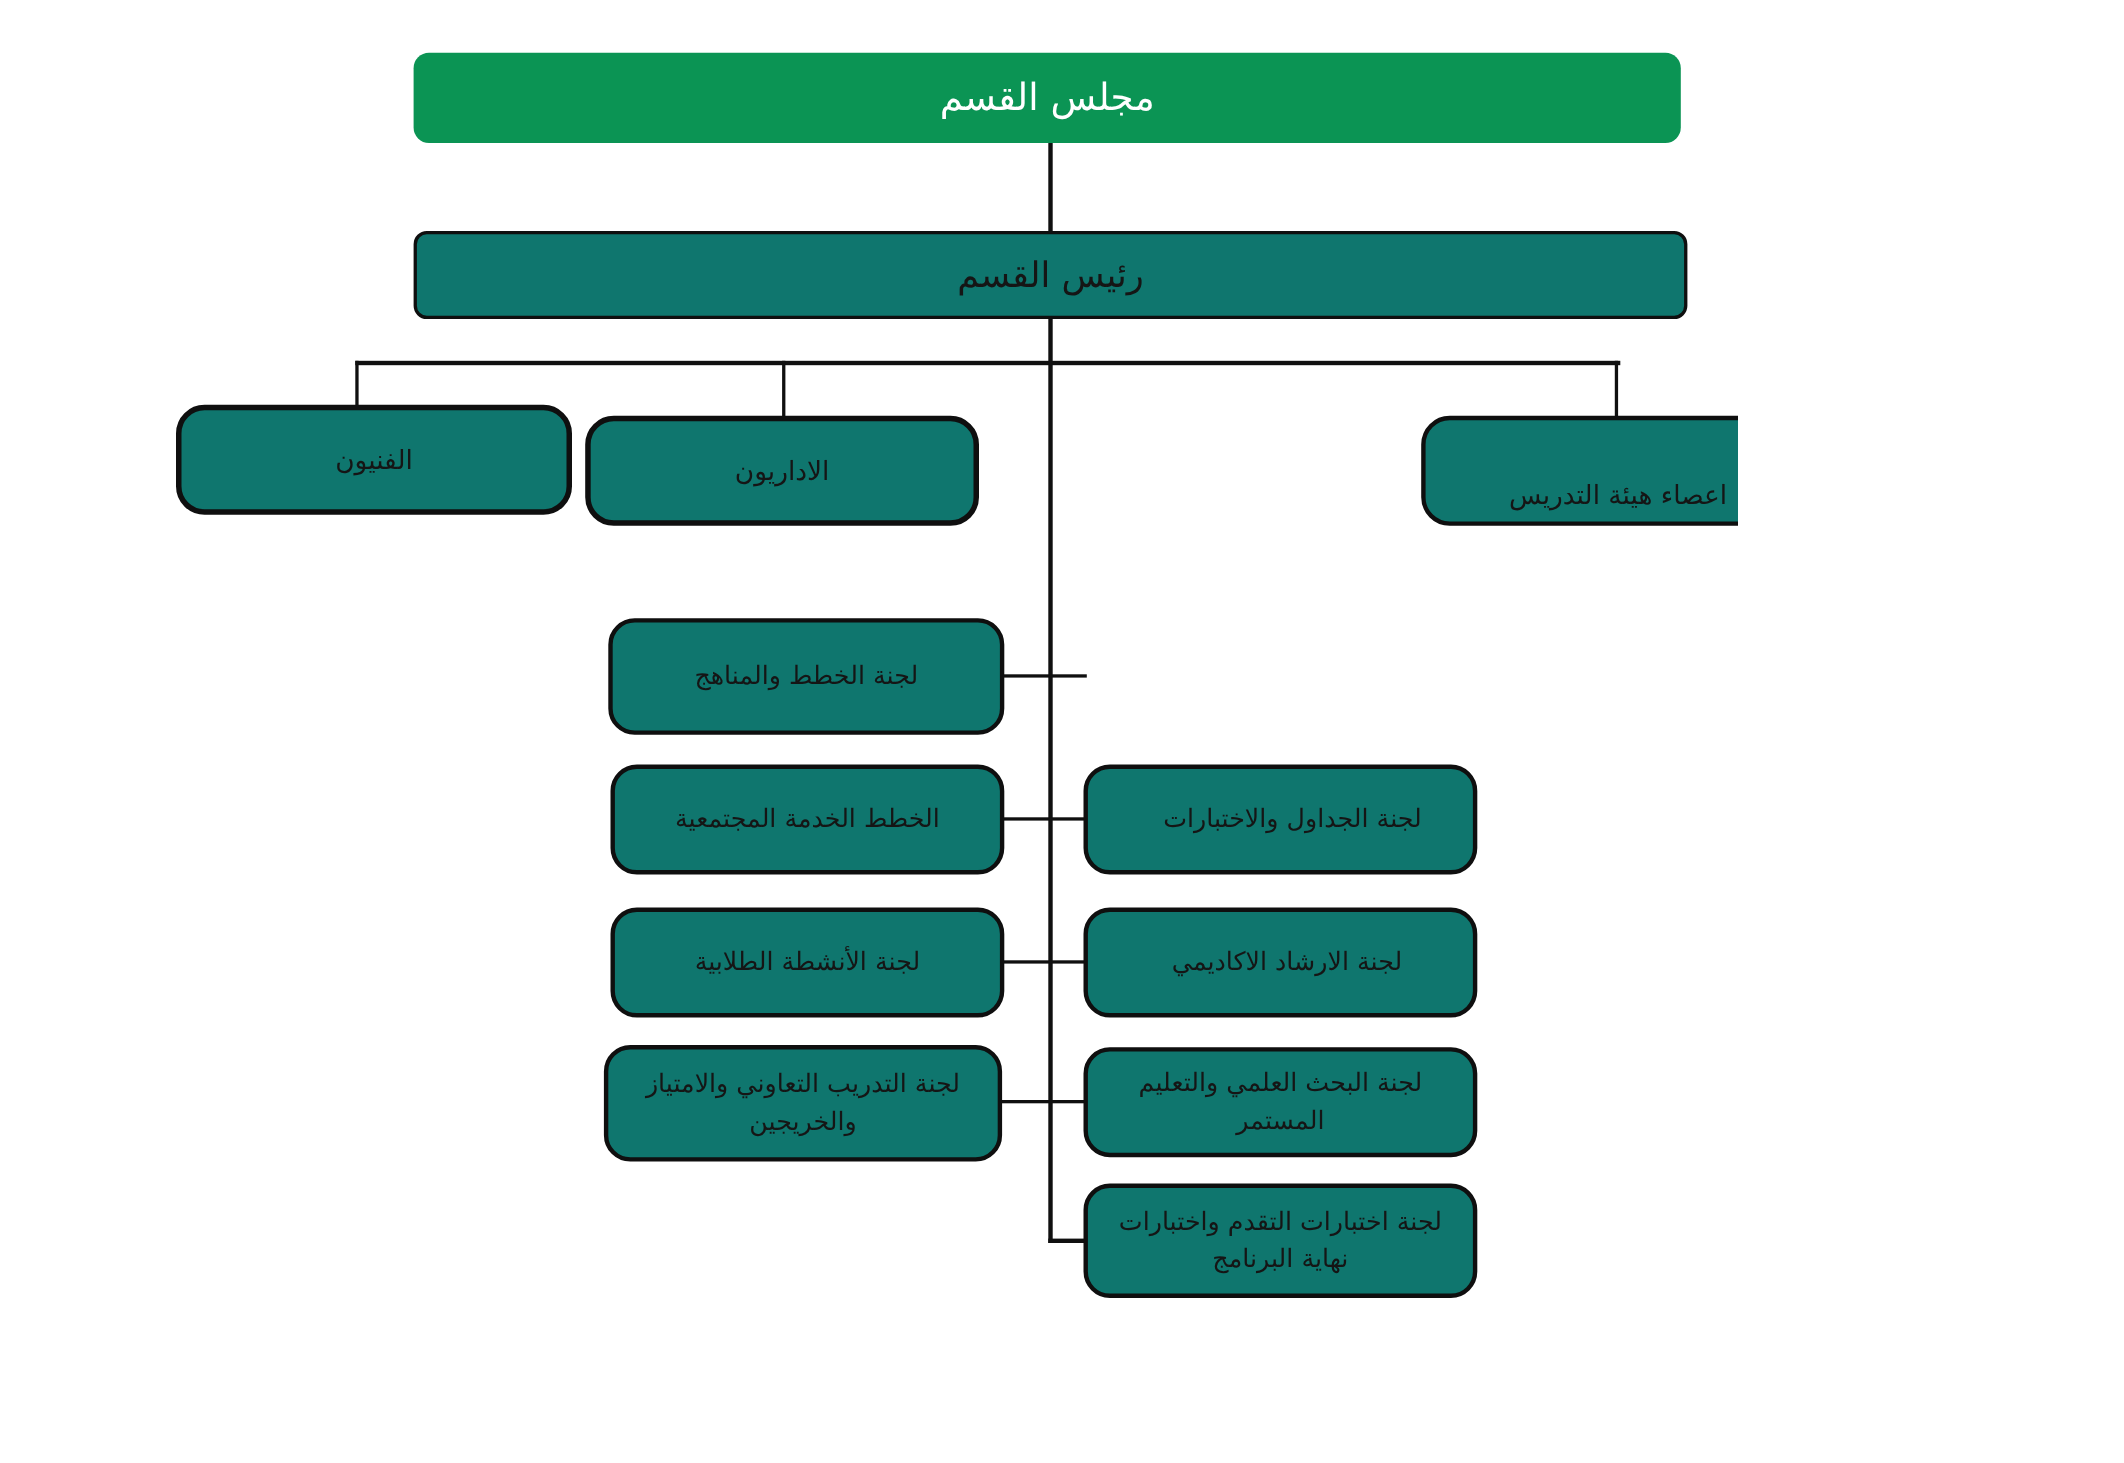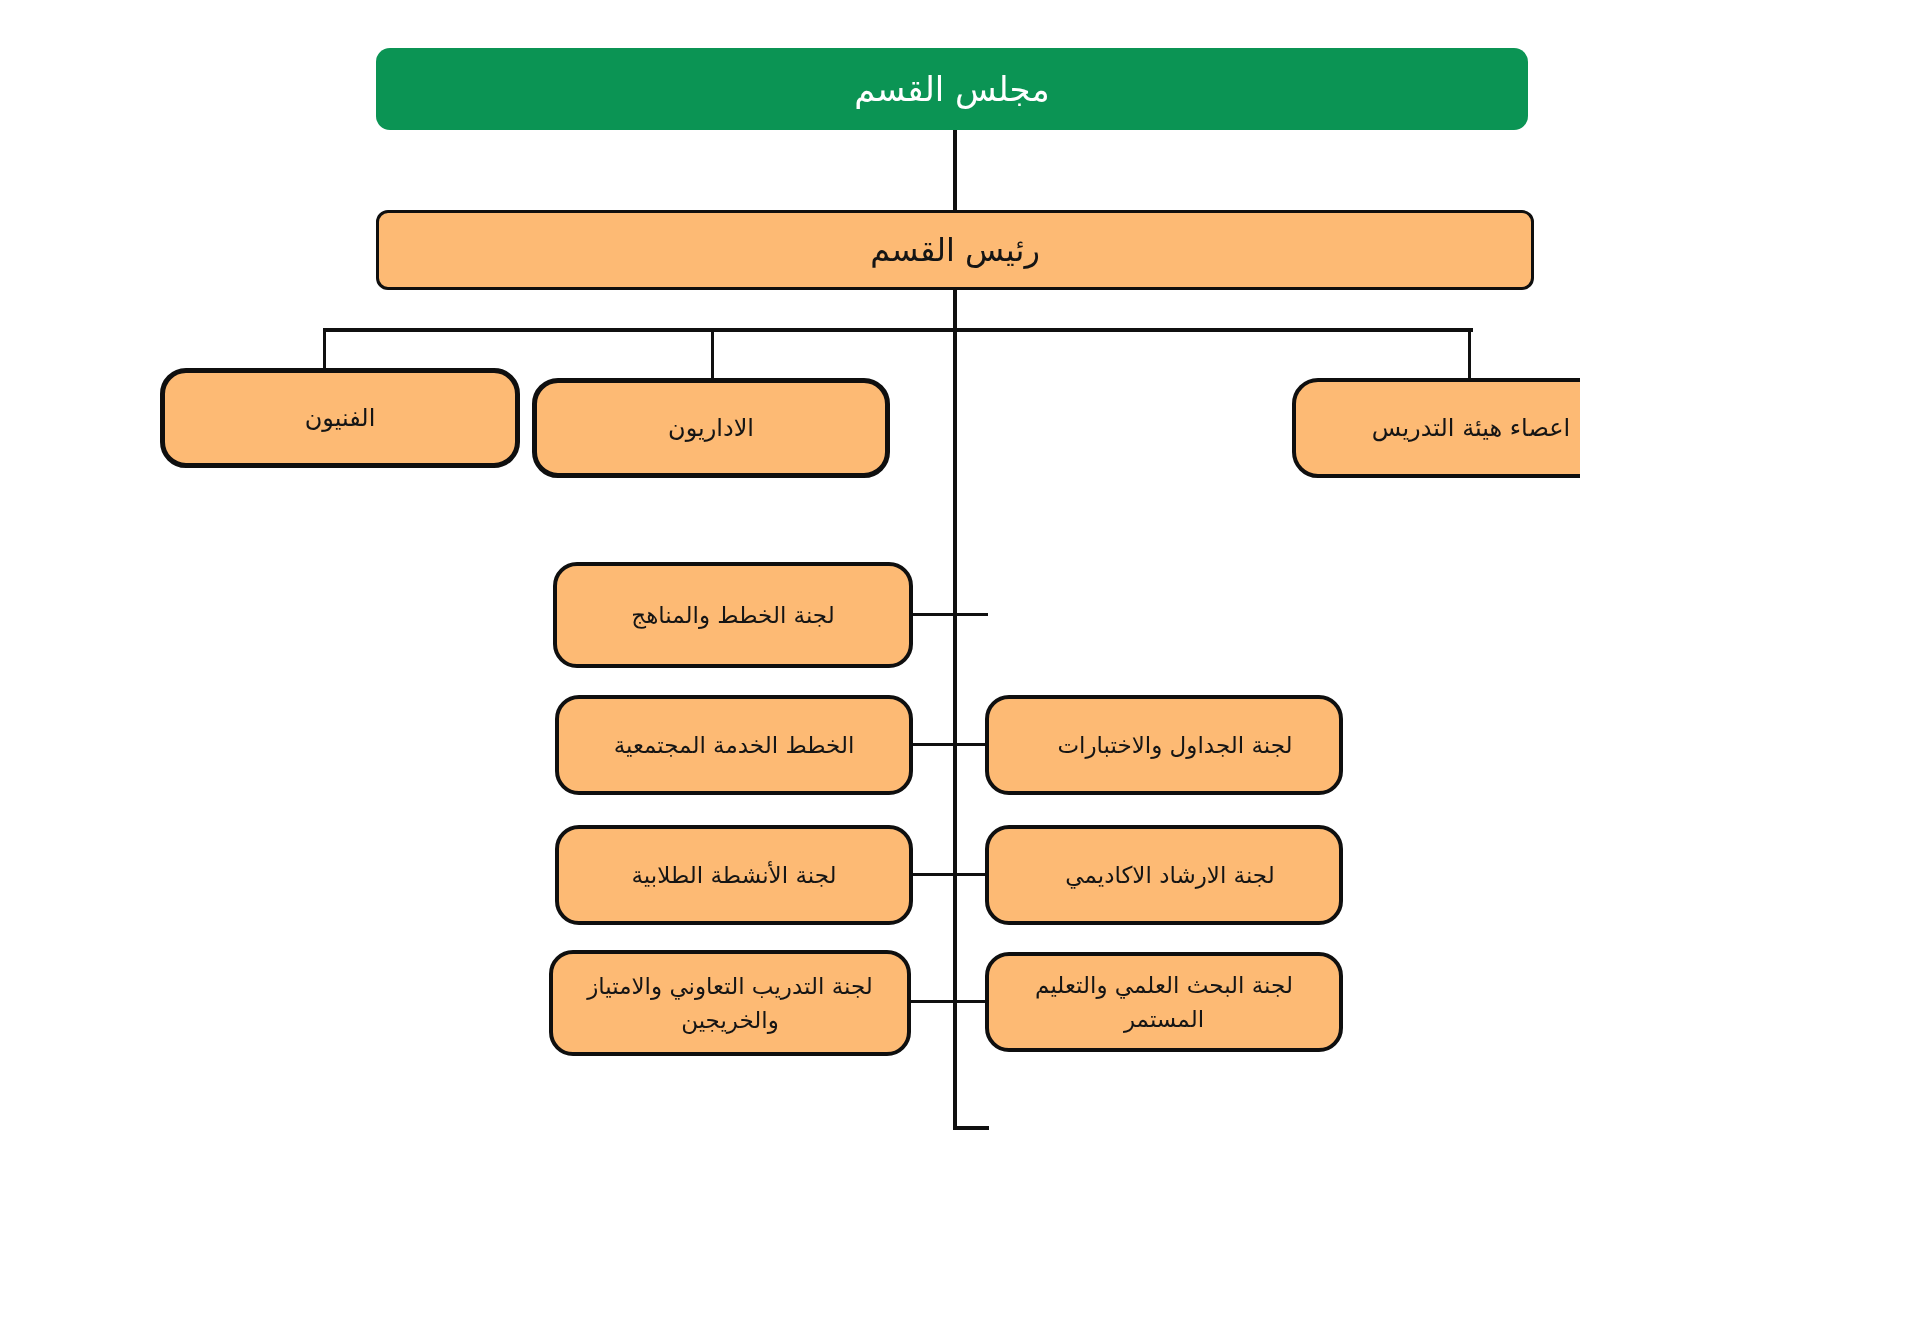--- a/index.html
+++ b/index.html
@@ -10,21 +10,21 @@
     font-family:"DejaVu Sans",sans-serif;
     overflow:hidden;
     border-radius:17px;
   }
   .line{position:absolute;background:var(--line,#101010);}
   .node{
     position:absolute;
     box-sizing:border-box;
     display:flex;align-items:center;justify-content:center;
     text-align:center;
-    background:#fdba74;
+    background:#0f766e;
     border:4px solid var(--border,#0f0f0f);
     border-radius:24px;
     color:#151515;
     font-size:23px;
     line-height:1.5;
     padding:6px 18px;
     direction:rtl;
     z-index:2;
   }
   .node.root{
@@ -71,21 +71,21 @@
   </div>
 
   <div class="node group" style="left:160px;top:368px;width:360px;height:100px;">
     <span>الفنيون</span>
   </div>
 
   <div class="node group" style="left:532px;top:378px;width:358px;height:100px;">
     <span>الاداريون</span>
   </div>
 
-  <div class="node group" style="left:1292px;top:378px;width:358px;height:100px;border-width:4px;">
+  <div class="node group" style="left:1292px;top:378px;width:358px;height:100px;border-width:4px;align-items:flex-end;">
     <span>اعصاء هيئة التدريس</span>
   </div>
 
   <div class="node" style="left:553px;top:562px;width:360px;height:106px;">
     <span>لجنة الخطط والمناهج</span>
   </div>
 
   <div class="node" style="left:555px;top:695px;width:358px;height:100px;">
     <span>الخطط الخدمة المجتمعية</span>
   </div>
@@ -104,14 +104,17 @@
   </div>
 
   <div class="node" style="left:985px;top:825px;width:358px;height:100px;padding-left:30px;">
     <span>لجنة الارشاد الاكاديمي</span>
   </div>
 
   <div class="node" style="left:985px;top:952px;width:358px;height:100px;">
     <span>لجنة البحث العلمي والتعليم المستمر</span>
   </div>
 
+  <div class="node" style="left:985px;top:1076px;width:358px;height:104px;">
+    <span>لجنة اختبارات التقدم واختبارات نهاية البرنامج</span>
+  </div>
 
 </div>
 
 </body></html>

